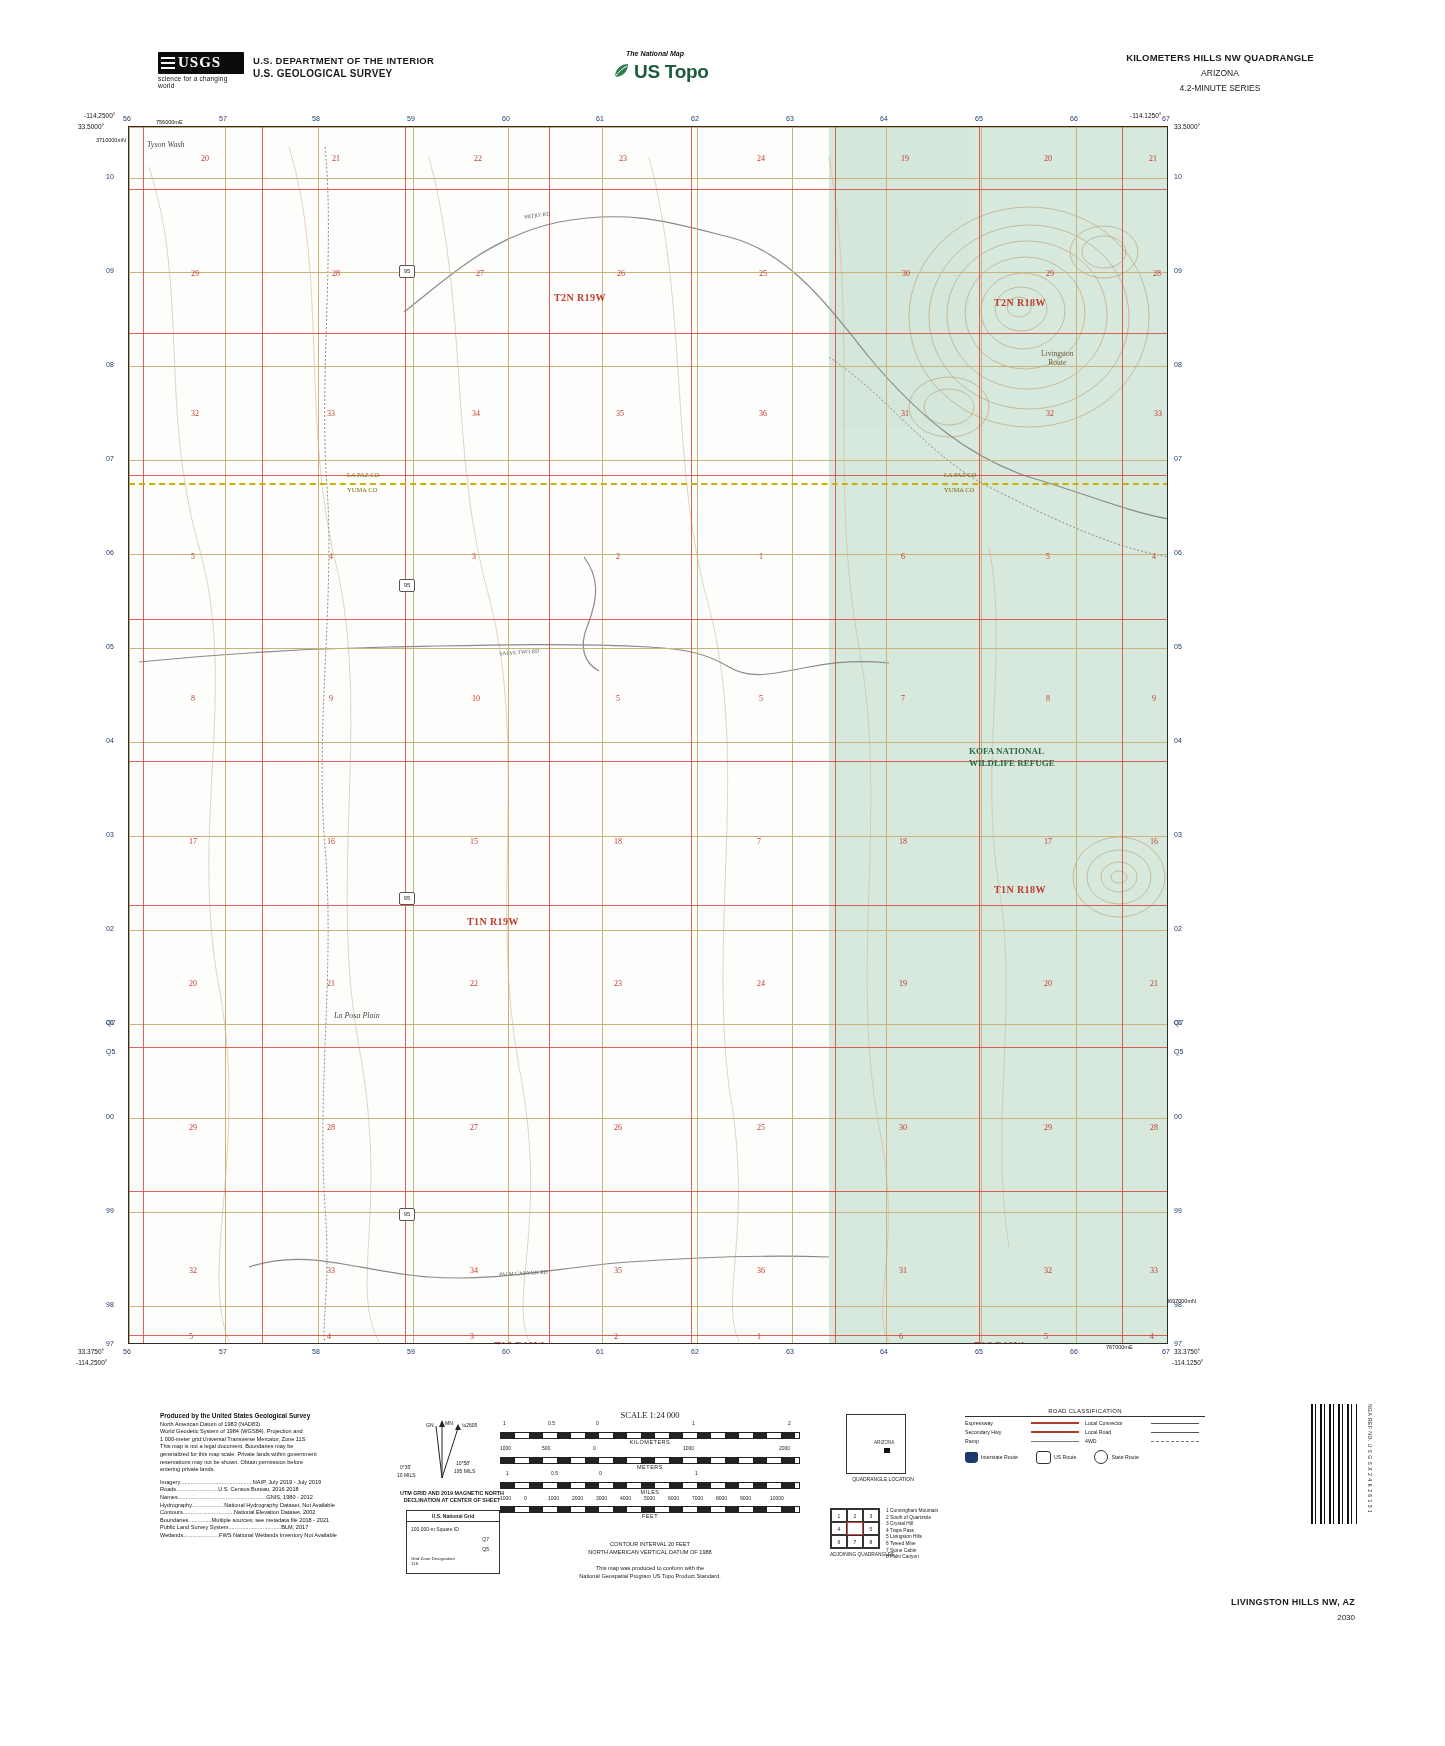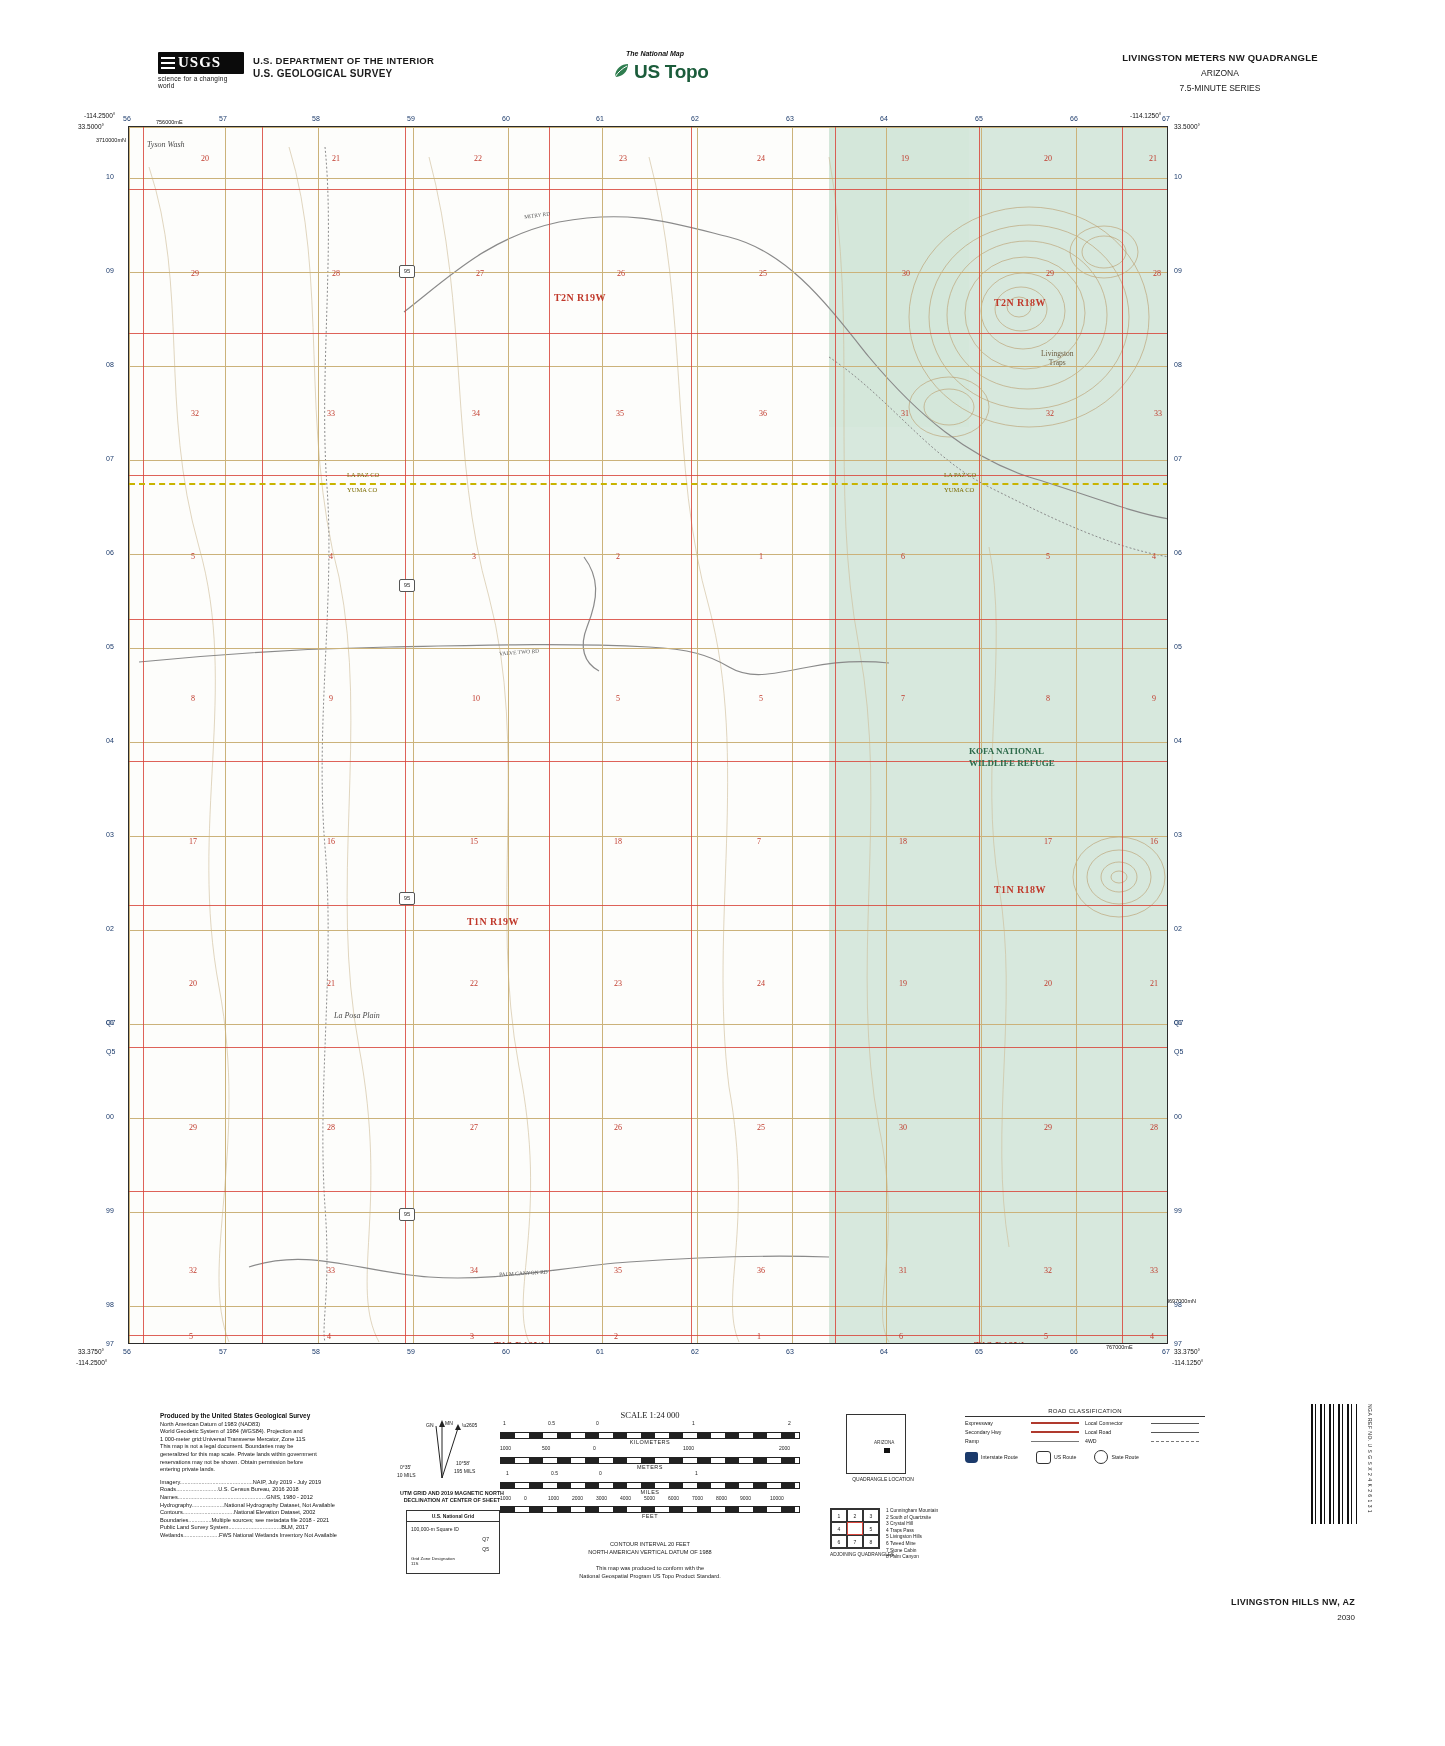--- a/index.html
+++ b/index.html
@@ -143,23 +143,23 @@
       <div class="ustopo-leaf">
         <svg width="18" height="18" viewBox="0 0 18 18">
             <path d="M3 15 C3 6 10 2 16 2 C16 10 10 15 3 15 Z" fill="#2f7d4f"></path>
             <path d="M3 15 C6 10 11 6 15 4" stroke="#fff" stroke-width="1" fill="none"></path>
           </svg>
       </div>
       <div class="ustopo-name">US Topo</div>
     </div>
 
     <div class="quad">
-      <div class="l1">LIVINGSTON METERS NW QUADRANGLE</div>
+      <div class="l1">KILOMETERS HILLS NW QUADRANGLE</div>
       <div class="l2">ARIZONA</div>
-      <div class="l3">7.5-MINUTE SERIES</div>
+      <div class="l3">4.2-MINUTE SERIES</div>
     </div>
   </div>
 
   <div class="mapwrap">
 
     <div class="corner" style="left:-44px;top:-14px;">-114.2500°</div>
     <div class="corner" style="left:-50px;top:-3px;">33.5000°</div>
     <div class="corner" style="left:1002px;top:-14px;">-114.1250°</div>
     <div class="corner" style="left:1046px;top:-3px;">33.5000°</div>
     <div class="corner" style="left:-50px;top:1222px;">33.3750°</div>
@@ -379,21 +379,21 @@
             <div class="twp" style="left: 845px; top: 1213px;">T1S R18W</div>
           </div>
         <div id="placelabels">
             <div class="placelbl" style="left: 18px; top: 13px;">Tyson Wash</div>
             <div class="placelbl" style="left: 205px; top: 884px;">La Posa Plain</div>
           </div>
 
         <div class="refugelbl" style="left:840px;top:618px;white-space:pre;">KOFA NATIONAL
 WILDLIFE REFUGE</div>
         <div class="hillslbl" style="left:912px;top:222px;white-space:pre;">Livingston
-Traps</div>
+Route</div>
 
         <div class="roadlbl" style="left:395px;top:85px;transform:rotate(-8deg);">MITRY RD</div>
         <div class="roadlbl" style="left:370px;top:522px;transform:rotate(-4deg);">VALVE TWO RD</div>
         <div class="roadlbl" style="left:370px;top:1143px;transform:rotate(-3deg);">PALM CANYON RD</div>
 
         <div class="hwyshield" style="left:270px;top:138px;">95</div>
         <div class="hwyshield" style="left:270px;top:452px;">95</div>
         <div class="hwyshield" style="left:270px;top:765px;">95</div>
         <div class="hwyshield" style="left:270px;top:1081px;">95</div>
       </div>

